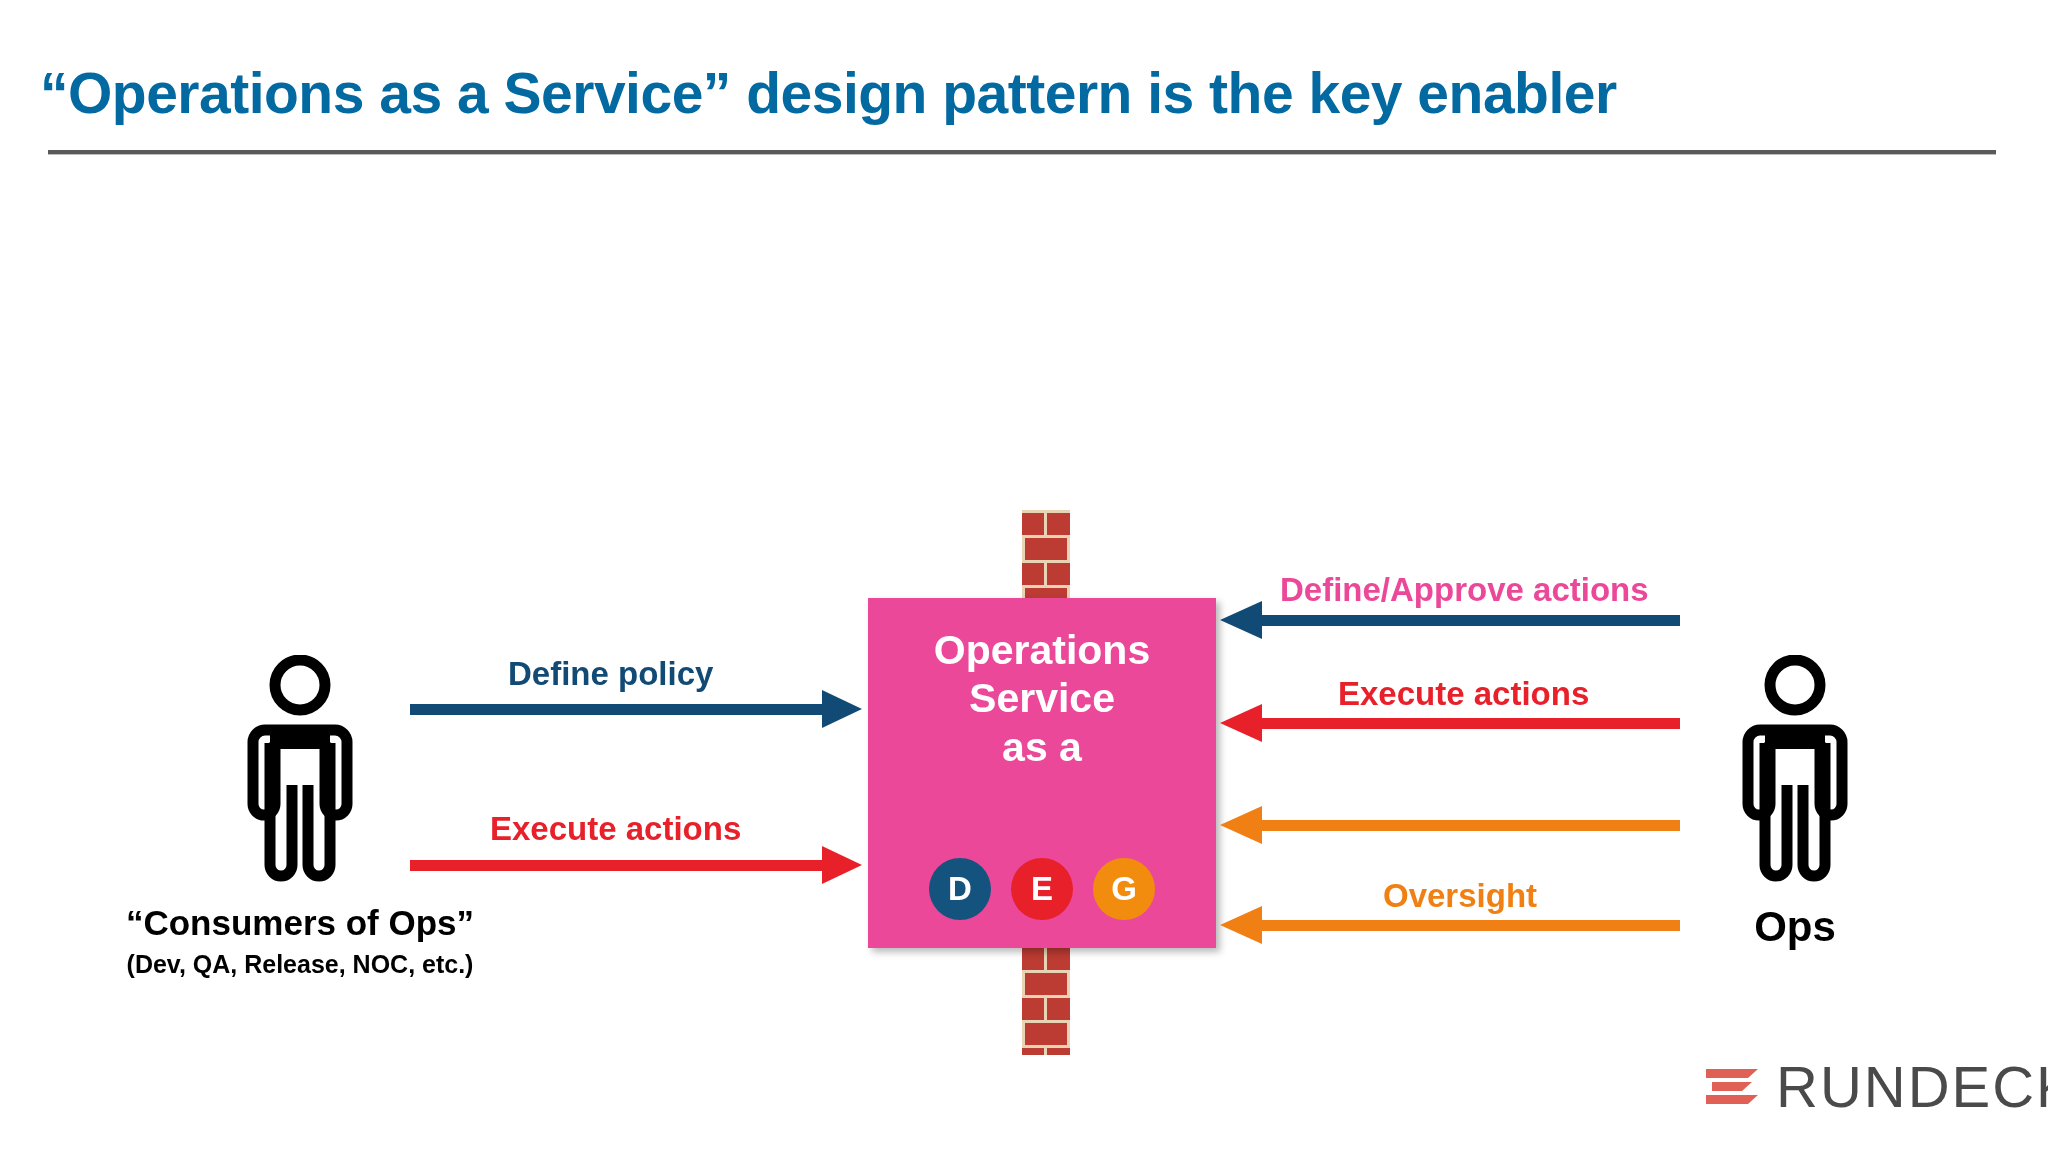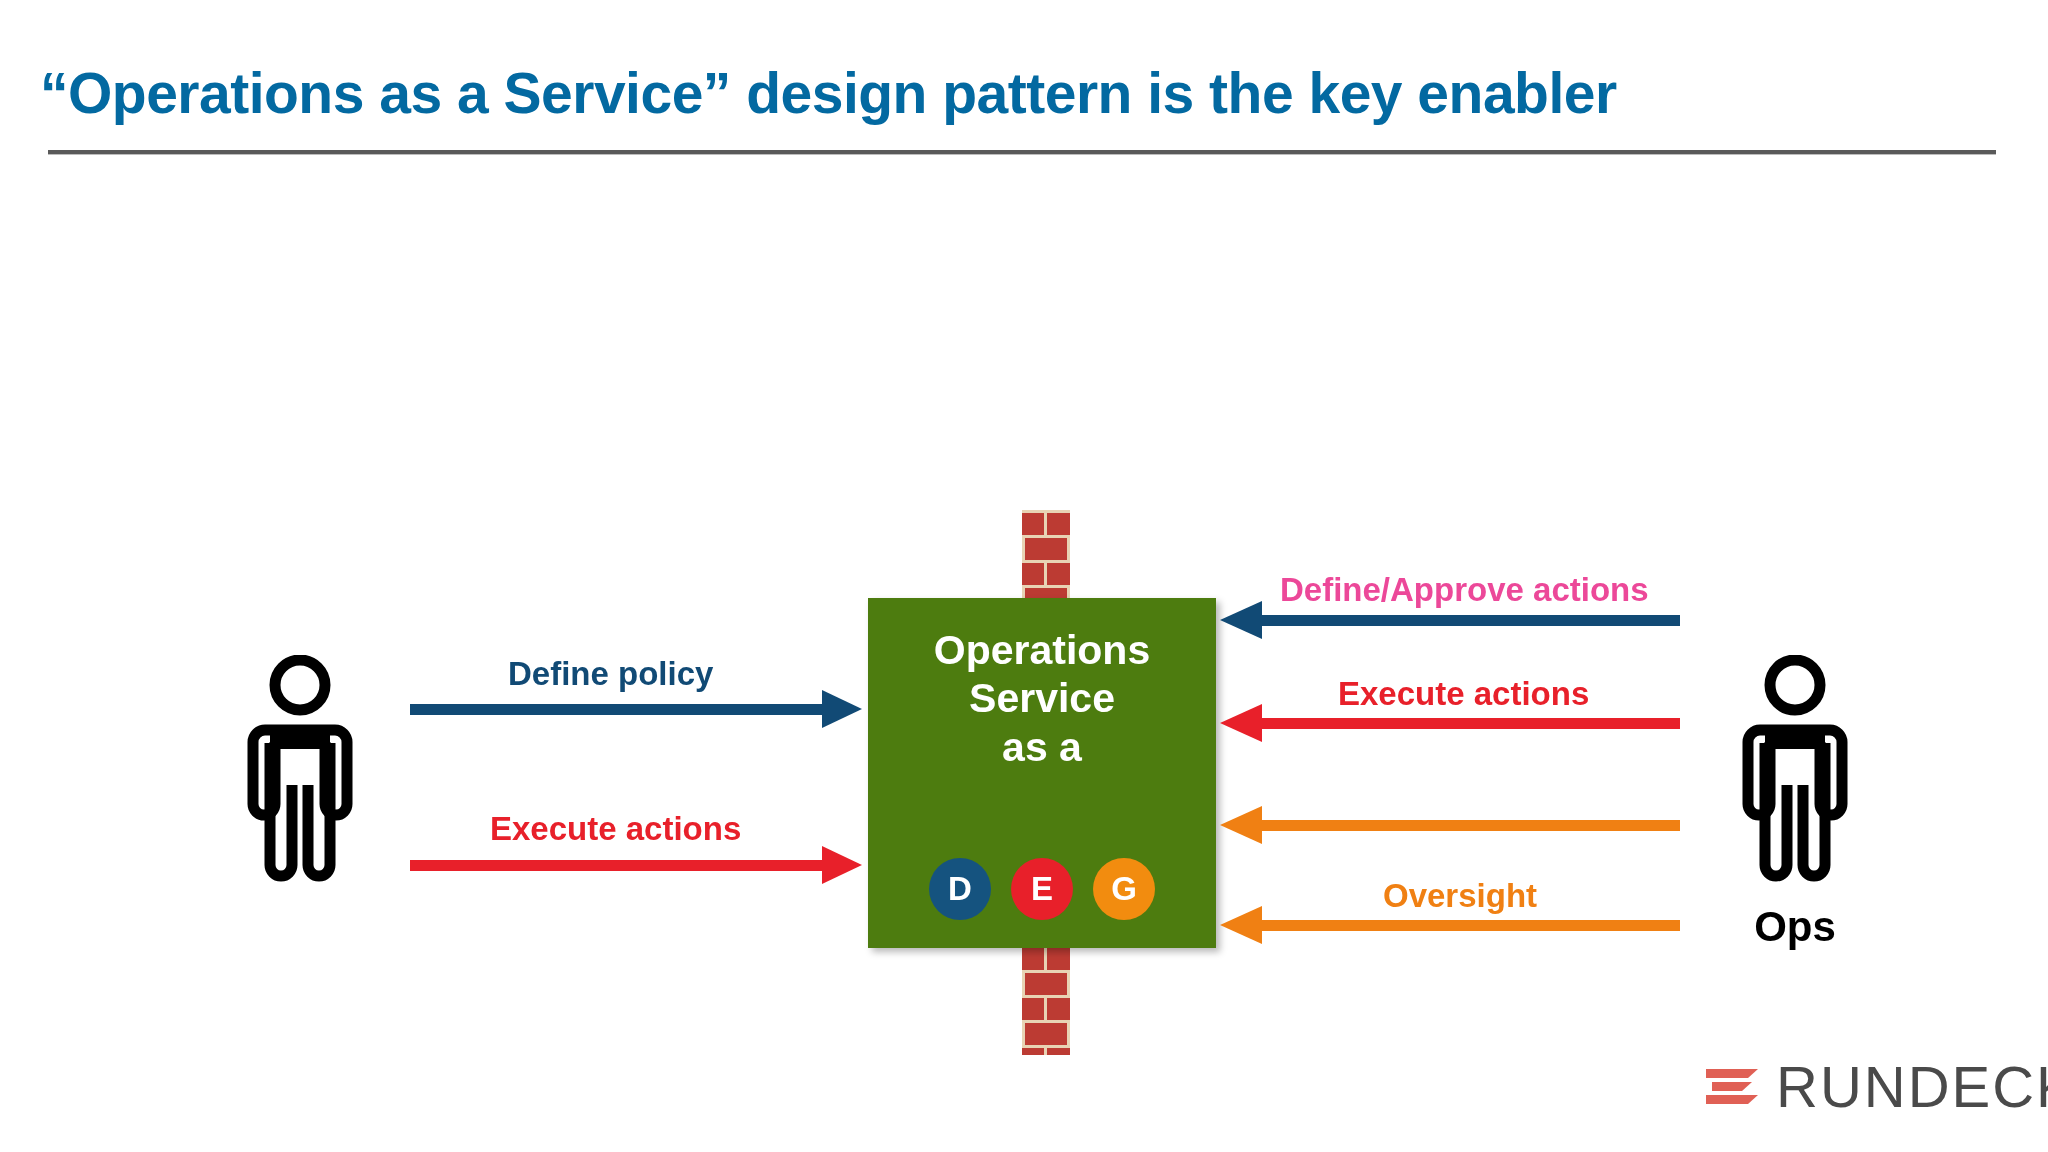--- a/index.html
+++ b/index.html
@@ -80,21 +80,21 @@
     background: #e8d3b4;
   }
 
   
   #oaas-box {
     position: absolute;
     left: 868px;
     top: 598px;
     width: 348px;
     height: 350px;
-    background: #4d7c0f;
+    background: #ec4899;
     box-shadow: 4px 4px 7px rgba(0,0,0,0.28);
   }
   #oaas-title {
     position: absolute;
     left: 0;
     top: 28px;
     width: 100%;
     text-align: center;
     color: #ffffff;
     font-size: 41px;
@@ -266,20 +266,22 @@
   <div class="person" style="left:245px;top:655px;width:110px;height:235px;">
     <svg width="110" height="235" viewBox="0 0 110 235">
       <circle cx="55" cy="30" r="25" fill="none" stroke="#000" stroke-width="11"></circle>
       <path d="M20 75 h70 a12 12 0 0 1 12 12 v62 a11 11 0 0 1 -22 0 v-62" fill="none" stroke="#000" stroke-width="11" stroke-linejoin="round"></path>
       <path d="M20 75 a12 12 0 0 0 -12 12 v62 a11 11 0 0 0 22 0 v-62" fill="none" stroke="#000" stroke-width="11" stroke-linejoin="round"></path>
       <path d="M25 88 v122 a11 11 0 0 0 22 0 v-80" fill="none" stroke="#000" stroke-width="11" stroke-linejoin="round"></path>
       <path d="M85 88 v122 a11 11 0 0 1 -22 0 v-80" fill="none" stroke="#000" stroke-width="11" stroke-linejoin="round"></path>
       <rect x="25" y="80" width="60" height="14" fill="#000"></rect>
     </svg>
   </div>
+  <div class="person-caption" style="left:60px;top:903px;width:480px;font-size:35px;">“Consumers of Ops”</div>
+  <div class="person-caption" style="left:60px;top:950px;width:480px;font-size:25px;">(Dev, QA, Release, NOC, etc.)</div>
 
   <div class="person" style="left:1740px;top:655px;width:110px;height:235px;">
     <svg width="110" height="235" viewBox="0 0 110 235">
       <circle cx="55" cy="30" r="25" fill="none" stroke="#000" stroke-width="11"></circle>
       <path d="M20 75 h70 a12 12 0 0 1 12 12 v62 a11 11 0 0 1 -22 0 v-62" fill="none" stroke="#000" stroke-width="11" stroke-linejoin="round"></path>
       <path d="M20 75 a12 12 0 0 0 -12 12 v62 a11 11 0 0 0 22 0 v-62" fill="none" stroke="#000" stroke-width="11" stroke-linejoin="round"></path>
       <path d="M25 88 v122 a11 11 0 0 0 22 0 v-80" fill="none" stroke="#000" stroke-width="11" stroke-linejoin="round"></path>
       <path d="M85 88 v122 a11 11 0 0 1 -22 0 v-80" fill="none" stroke="#000" stroke-width="11" stroke-linejoin="round"></path>
       <rect x="25" y="80" width="60" height="14" fill="#000"></rect>
     </svg>

